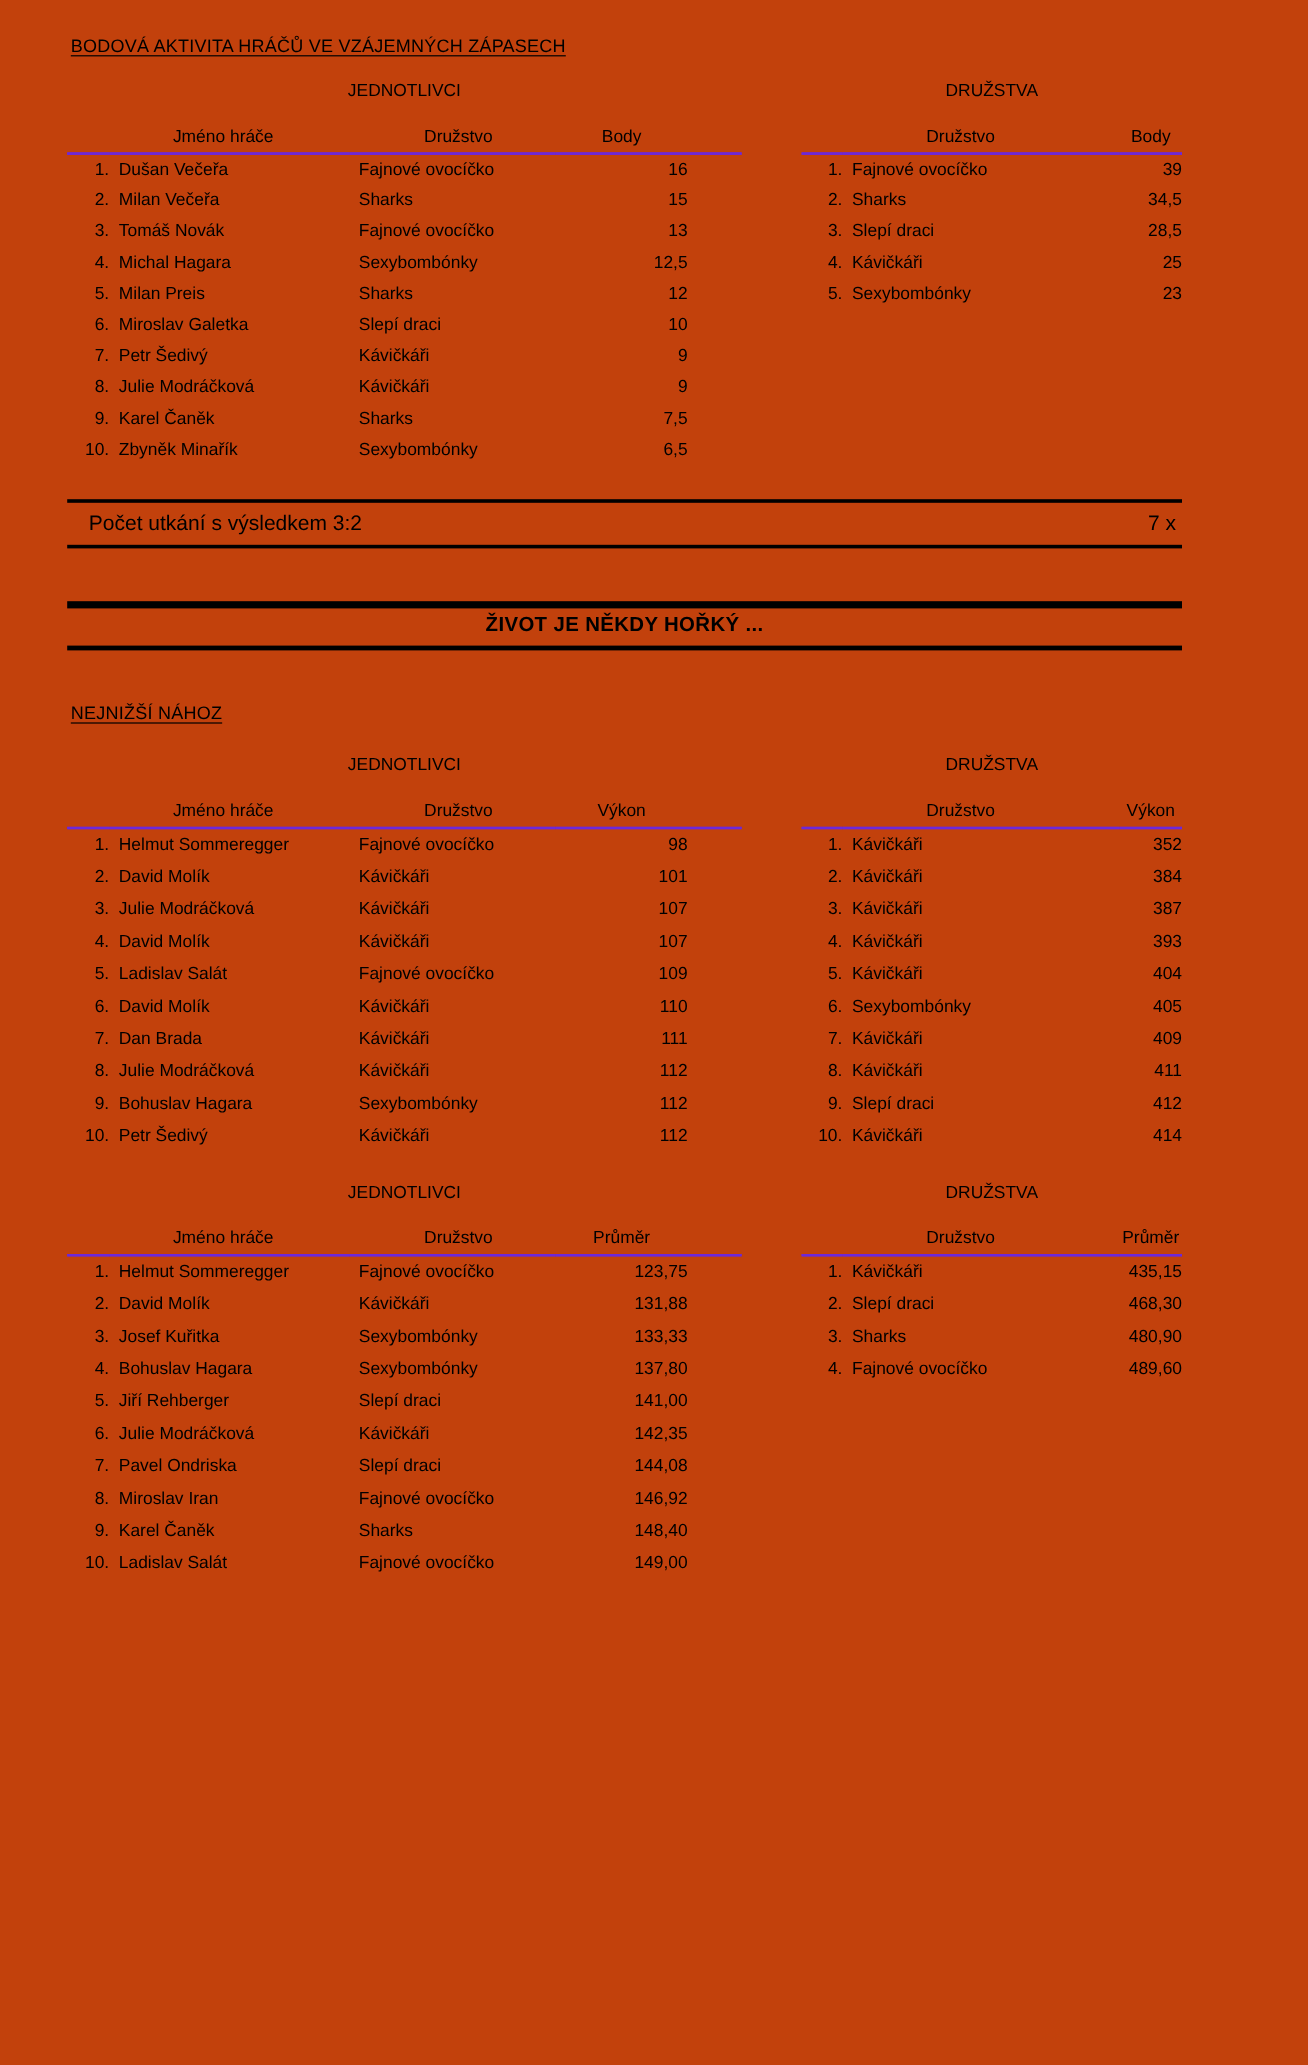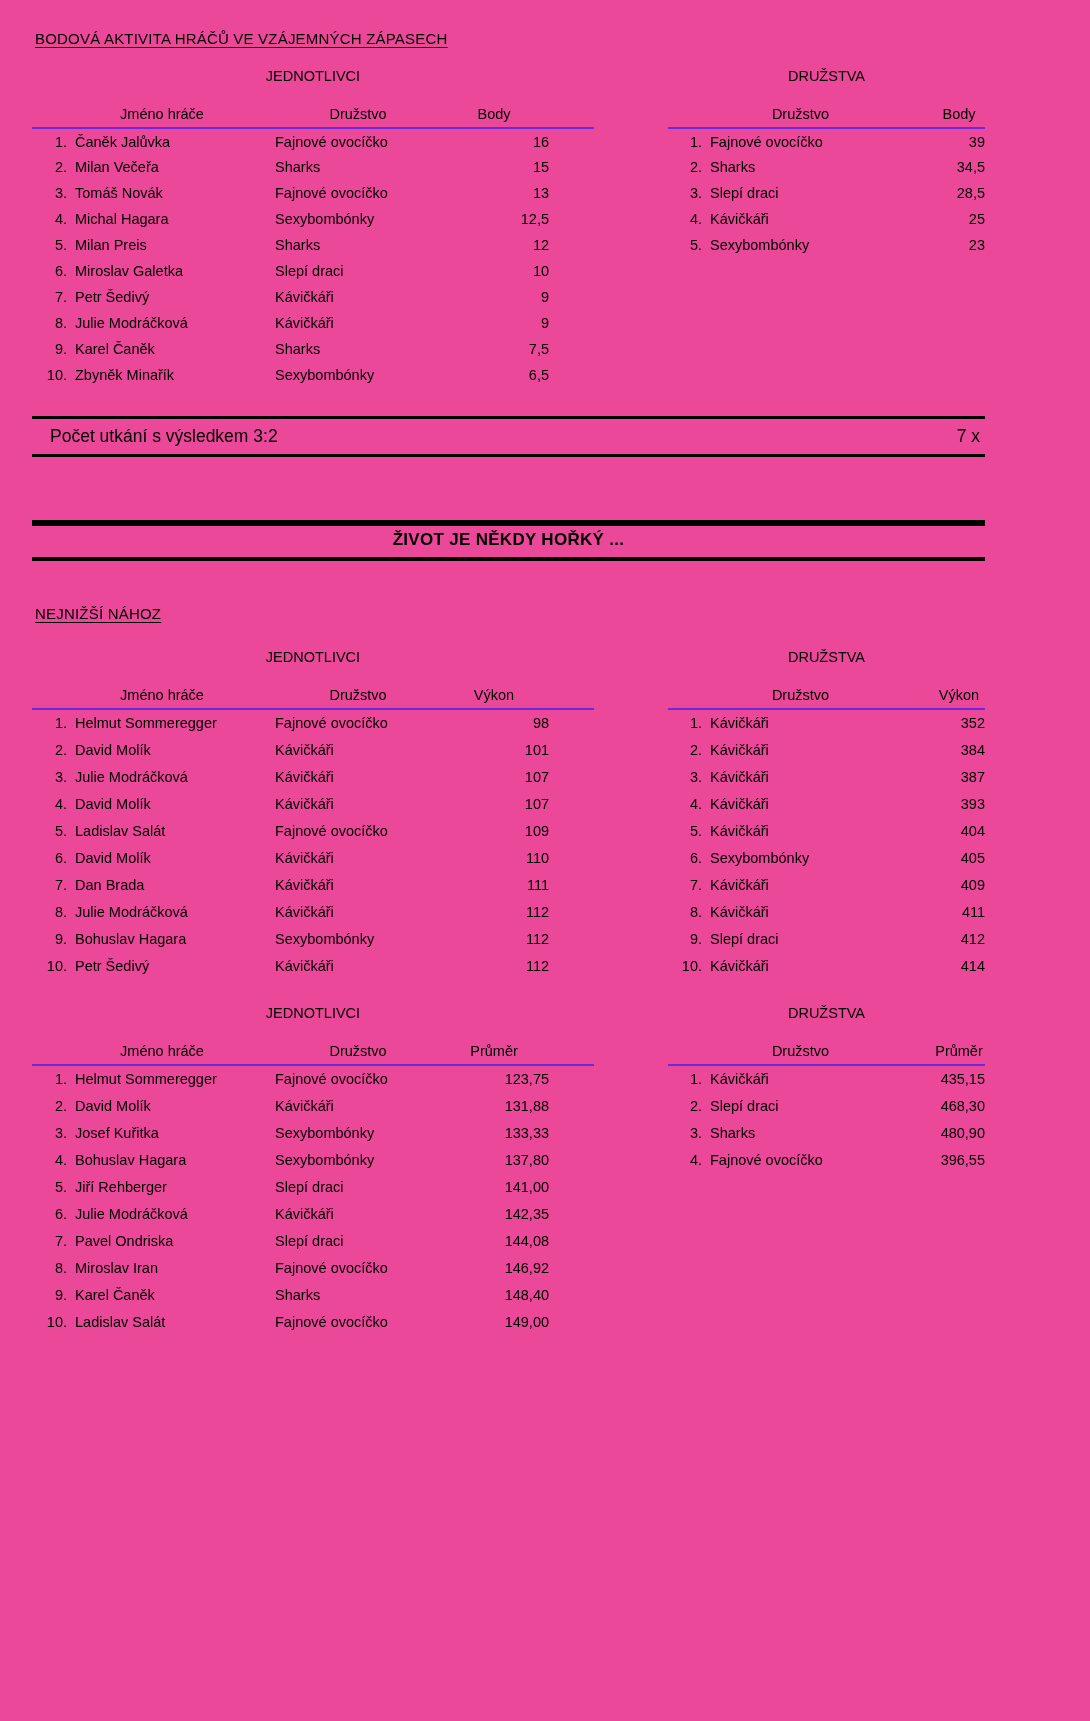--- a/index.html
+++ b/index.html
@@ -3,22 +3,22 @@
 <meta charset="utf-8">
 <style>
   * { margin:0; padding:0; box-sizing:border-box; }
   html,body { background:#ffffff; }
   body { font-family:"Liberation Sans","DejaVu Sans",sans-serif; color:#000; }
   .page {
     position:relative;
     width:1090px;
     min-height:1721px;
     margin:0 auto;
-    background:#ec4899;
-    padding:30px 105px 40px 32px;
+    background:#c2410c;
+    padding:30px 105px 40px 56px;
   }
   .doc-title, .section-heading {
     display:inline-block;
     font-size:15px;
     letter-spacing:.2px;
     text-decoration:underline;
     text-underline-offset:3px;
     margin-left:3px;
     white-space:nowrap;
   }
@@ -74,21 +74,21 @@
     border-bottom:3px solid #000;
     display:flex;
     justify-content:space-between;
     align-items:center;
     margin-top:28px;
   }
   .summary-box.first-box { margin-top:92px; }
   .summary-label { font-size:17.5px; padding-left:18px; }
   .summary-value { font-size:17.5px; padding-right:5px; }
   .banner {
-    margin-top:63px;
+    margin-top:44px;
     border-top:6px solid #000;
     border-bottom:4px solid #000;
     padding:4px 0 7px 0;
     text-align:center;
     font-weight:bold;
     font-size:17px;
     letter-spacing:.3px;
   }
   .section-heading-wrap { margin-top:44px;text-decoration:underline; }
   .section-heading-wrap.prumer { margin-top:54px; }
@@ -118,21 +118,21 @@
           <tr>
             <th colspan="2" class="h-player">Jméno hráče</th>
             <th class="h-team">Družstvo</th>
             <th class="h-val">Body</th>
           </tr>
         </thead>
         <tbody>
 
             <tr>
               <td class="rank">1.</td>
-              <td class="name">Čaněk Jalůvka</td>
+              <td class="name">Dušan Večeřa</td>
               <td class="team">Fajnové ovocíčko</td>
               <td class="val">16</td>
             </tr>
 
             <tr>
               <td class="rank">2.</td>
               <td class="name">Milan Večeřa</td>
               <td class="team">Sharks</td>
               <td class="val">15</td>
             </tr>
@@ -556,21 +556,21 @@
 
             <tr>
               <td class="rank">3.</td>
               <td class="name">Sharks</td>
               <td class="val">480,90</td>
             </tr>
 
             <tr>
               <td class="rank">4.</td>
               <td class="name">Fajnové ovocíčko</td>
-              <td class="val">396,55</td>
+              <td class="val">489,60</td>
             </tr>
           </tbody>
       </table>
     </div>
 
   </div>
 
 </div>
 
 </body></html>

